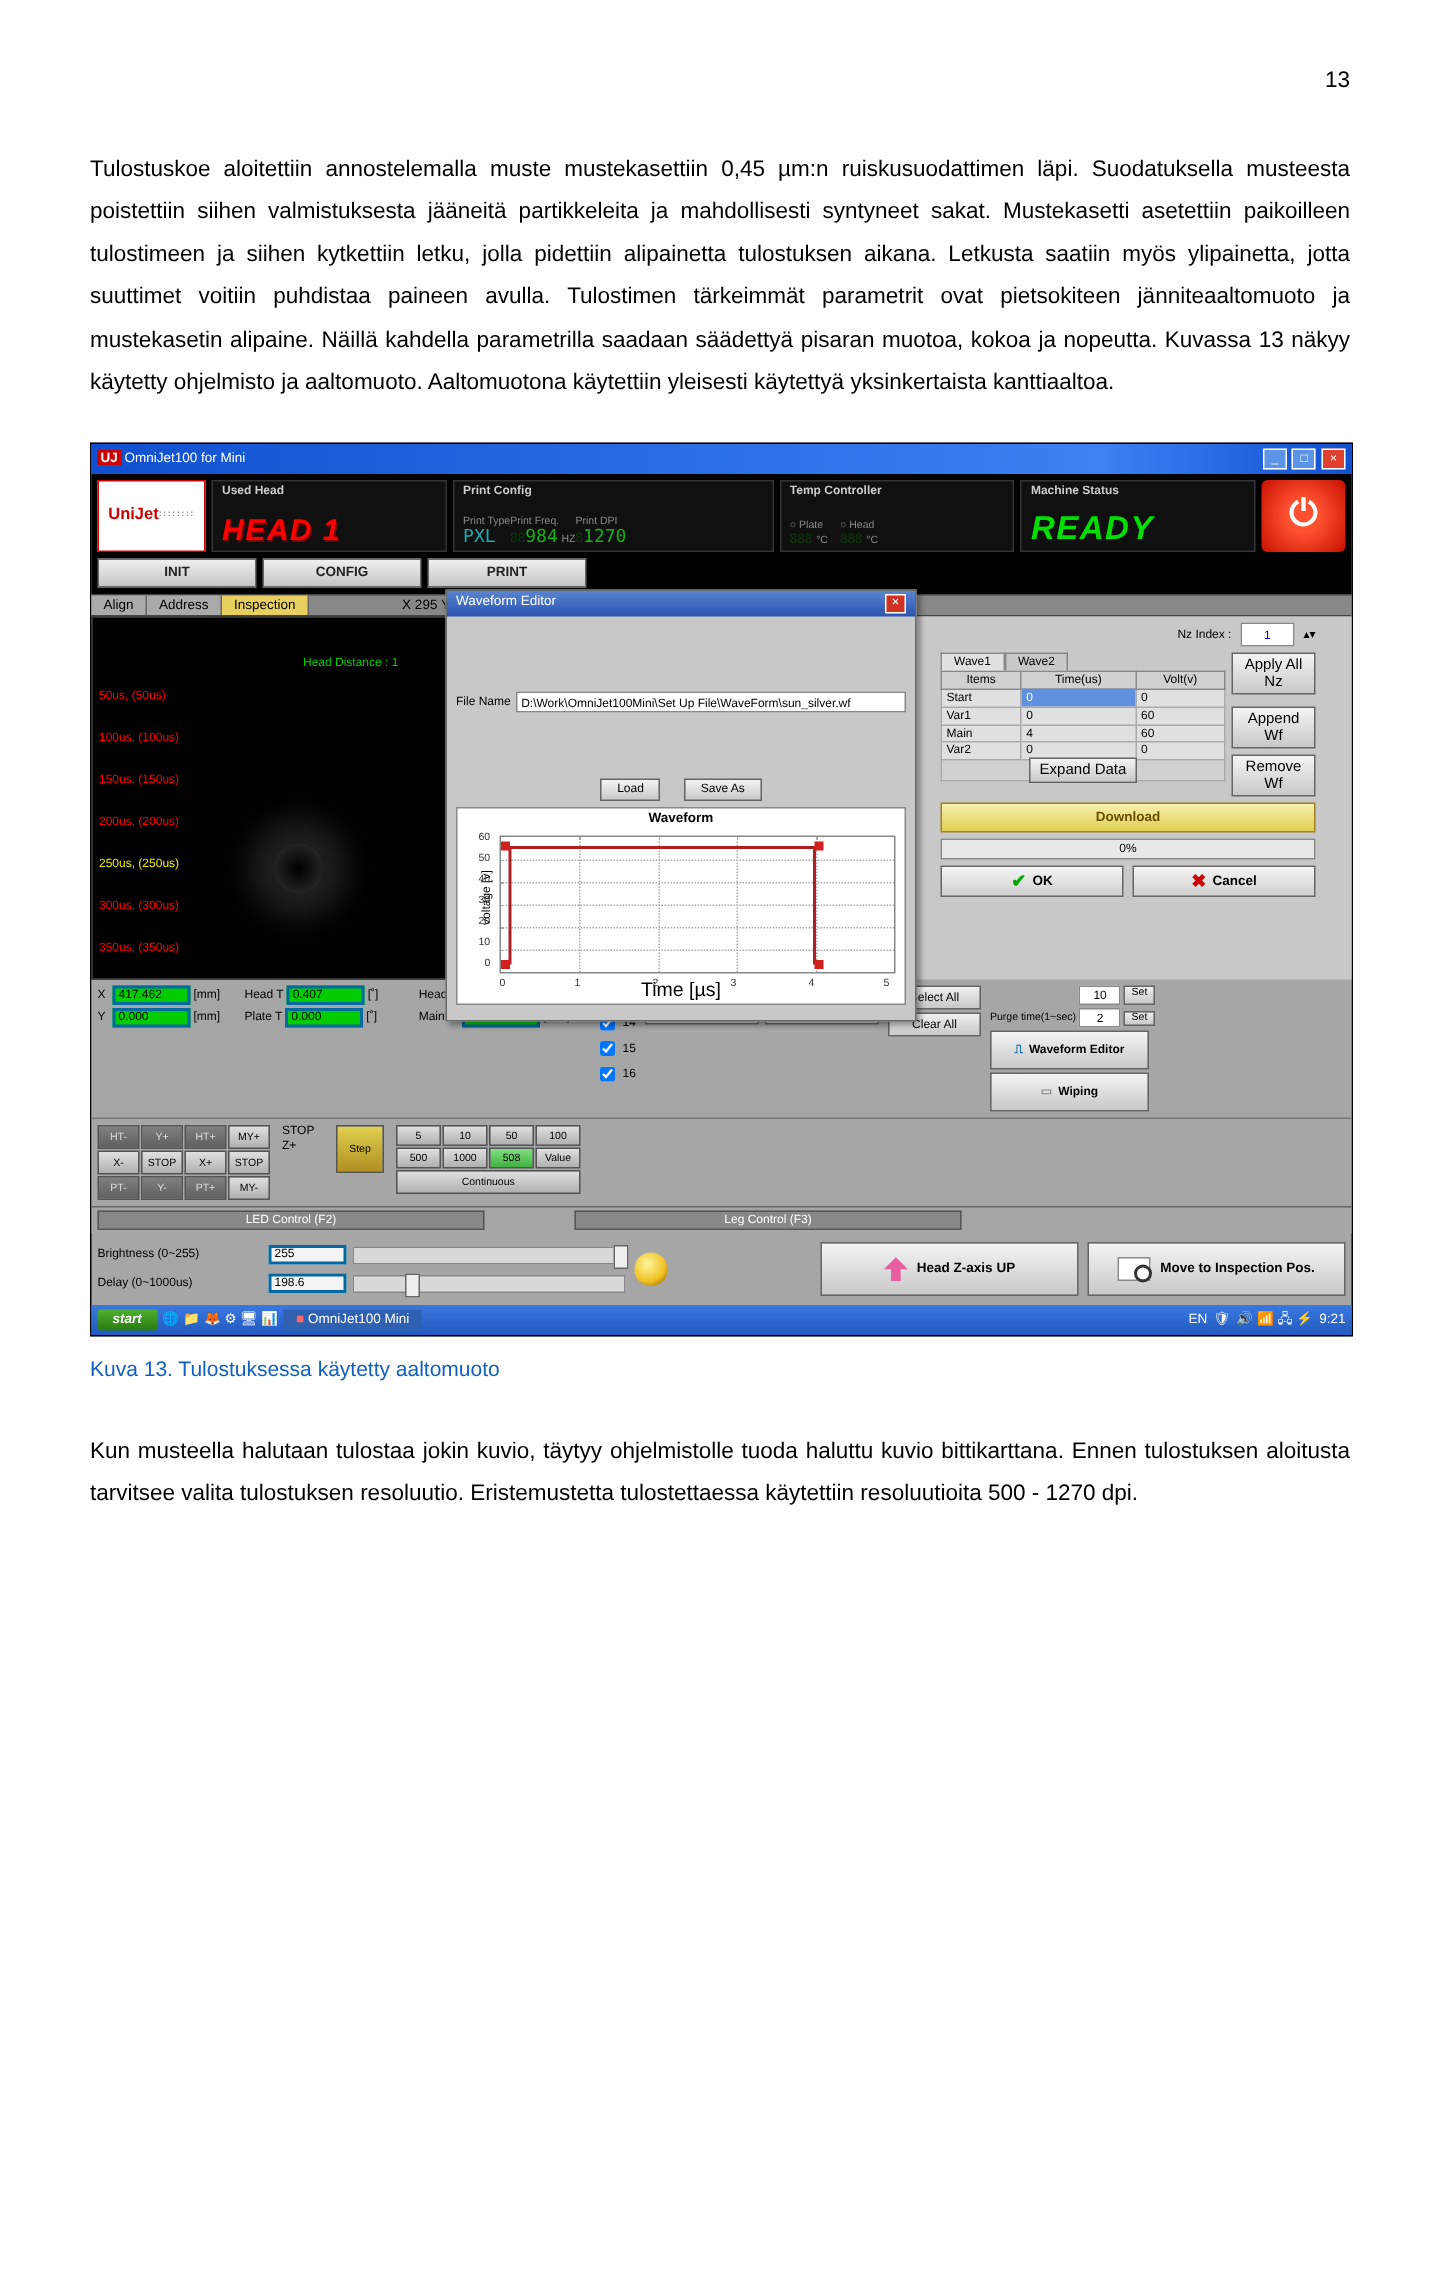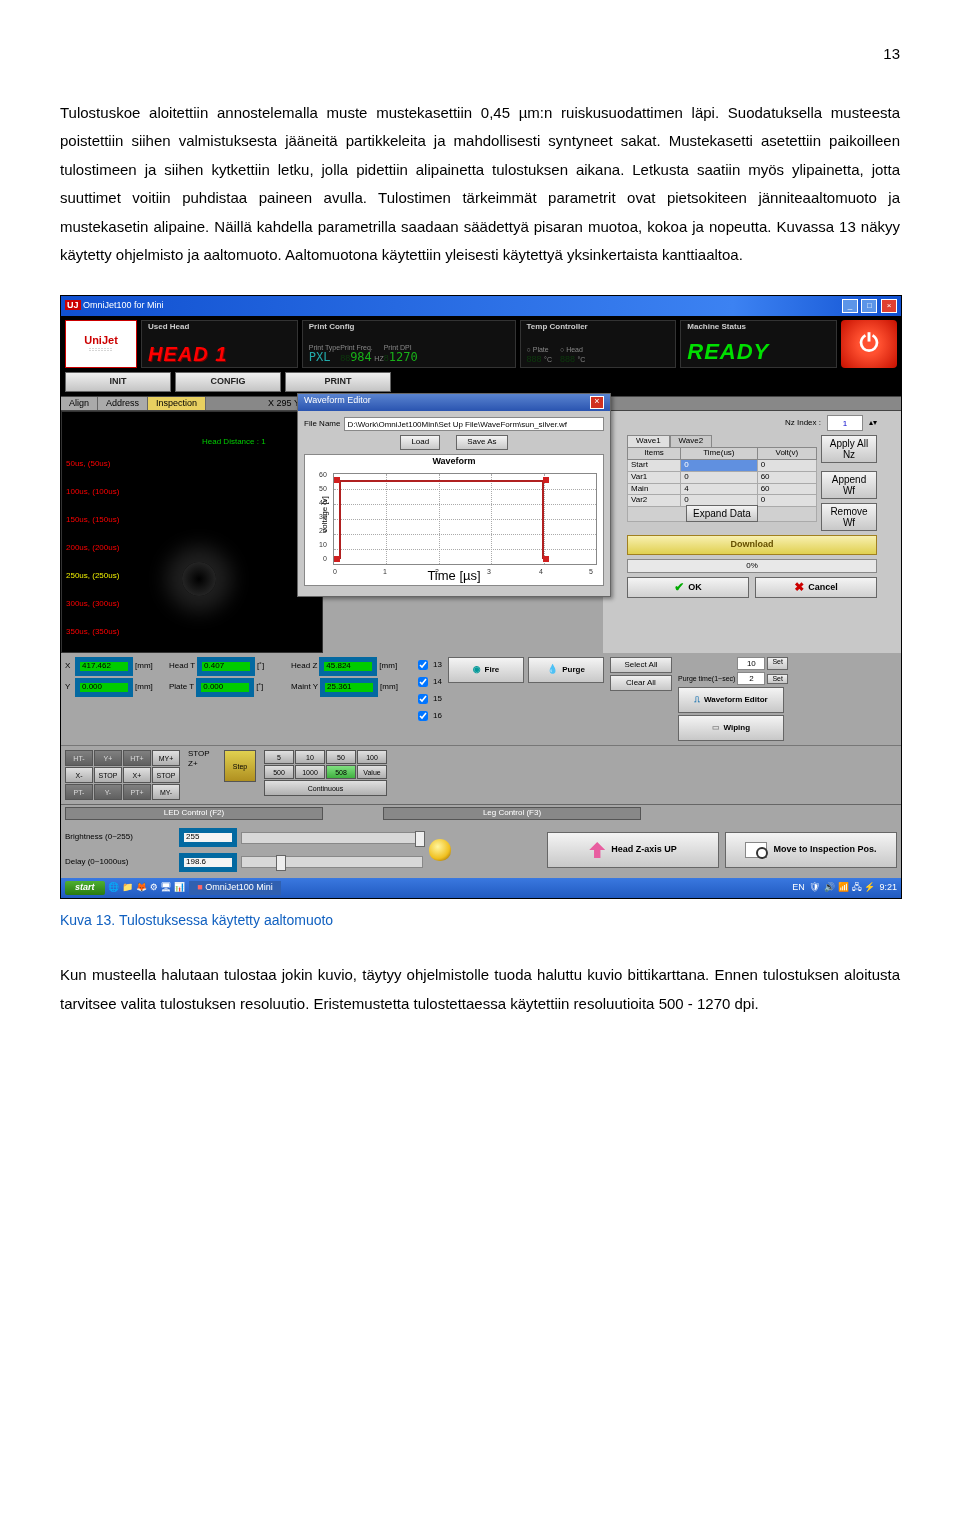--- a/index.html
+++ b/index.html
@@ -50,21 +50,21 @@
   .header-strip {
     background: #000;
     display:flex;
     align-items:stretch;
     height:48px;
     padding:4px 4px;
     gap:4px;
   }
   .uj-logo {
     width:70px; background:#fff; border:1px solid #c00;
-    display:flex; flex-direction:column; align-items:center; justify-content:center;
+    display:flex; align-items:center; justify-content:center;
     color:#c00; font-weight:bold; font-size:11px;
   }
   .uj-logo .dots { font-size:6px; color:#888; letter-spacing:1px;}
   .panel-block {
     flex:1; background:#101010; border:1px solid #333; padding:2px 6px;
     display:flex; flex-direction:column; justify-content:space-between;
   }
   .panel-block .plabel{ color:#ccc; font-size:8px; font-weight:bold;}
   .head1 { color:#f00; font-weight:bold; font-style:italic; font-size:20px; letter-spacing:1px; text-shadow:1px 1px 0 #700;}
   .dig { font-family:monospace; color:#18b018; font-size:12px; }
@@ -102,21 +102,21 @@
   .wf-editor {
     position:absolute; left:236px; top:-18px;
     width:312px;
     background:#c8c8c8; border:1px solid #666;
     box-shadow:2px 2px 4px rgba(0,0,0,0.4);
     z-index:5;
   }
   .wf-title { background:linear-gradient(#5a84d0,#2a54b0); color:#fff; font-size:9px; padding:2px 6px; display:flex; justify-content:space-between;}
   .wf-title .x { background:#d03020; width:12px; height:11px; text-align:center; border:1px solid #fff;}
   .wf-body { padding:6px;}
-  .wf-row { display:flex; align-items:center; gap:4px; margin-bottom:4px; font-size:8px;}
+  .wf-row { display:flex; align-items:center; gap:4px; margin-bottom:4px; font-size:8px;margin-top:44px;}
   .wf-row input { flex:1; font-size:8px; height:12px; border:1px solid #888; background:#fff; padding:0 2px;}
   .wf-btn { background:linear-gradient(#f4f4f4,#c8c8c8); border:1px solid #666; padding:2px 10px; font-size:8px;}
   .wf-chart {
     background:#fff; border:1px solid #888; height:130px; margin:4px 0;
     position:relative;
   }
   .wf-chart-title { text-align:center; font-size:9px; font-weight:bold; padding:2px;}
   .wf-plot { position:absolute; left:28px; top:18px; right:6px; bottom:20px; border:1px solid #888;}
   .wf-plot .grid { position:absolute; border-left:1px dotted #aaa; top:0; bottom:0;}
   .wf-plot .hgrid { position:absolute; border-top:1px dotted #aaa; left:0; right:0;}
@@ -147,21 +147,21 @@
   .ok-btn { flex:1; background:linear-gradient(#f4f4f4,#d0d0d0); border:1px solid #666; padding:3px; display:flex; align-items:center; justify-content:center; gap:4px; font-size:9px; font-weight:bold;}
   .ok-btn .okicon{ color:#0a0; font-size:12px;}
   .ok-btn .cicon{ color:#c00; font-size:12px;}
   .lower-controls {
     background:#a6a6a6; padding:4px;
     display:flex; gap:8px; font-size:8px;
   }
   .lcgroup { display:flex; flex-direction:column; gap:2px;}
   .readrow { display:flex; align-items:center; gap:2px;}
   .readrow .rl{ width:8px;}
-  .readrow .rv{ width:44px; background:#00cc00; color:#000; border:5px solid #0369a1; padding:0 2px; font-size:8px;}
+  .readrow .rv{ width:44px; background:#00cc00; color:#000; border:2px solid #0369a1; padding:0 2px; font-size:8px;}
   .readrow .ru{ width:26px;}
   .readrow .rv.white{ background:#f4f4f4;}
   .padgrid { display:grid; grid-template-columns:repeat(4,28px); gap:1px;}
   .padgrid .pb { height:14px; background:linear-gradient(#e0e0e0,#b0b0b0); border:1px solid #555; font-size:7px; display:flex; align-items:center; justify-content:center;}
   .padgrid .pb.dark { background:linear-gradient(#808080,#606060); color:#ddd;}
   .stepcol { display:flex; flex-direction:column; gap:1px;}
   .stepcol .stb { width:30px; height:30px; background:linear-gradient(#e0d050,#b09020); border:1px solid #555; font-size:7px; display:flex; align-items:center; justify-content:center;}
   .stepnums { display:grid; grid-template-columns:repeat(4,30px); grid-template-rows:14px 14px; gap:1px;}
   .stepnums .sn { background:linear-gradient(#e0e0e0,#b0b0b0); border:1px solid #555; font-size:7px; display:flex; align-items:center; justify-content:center;}
   .stepnums .sn.active{ background:linear-gradient(#80e080,#40b040);}

